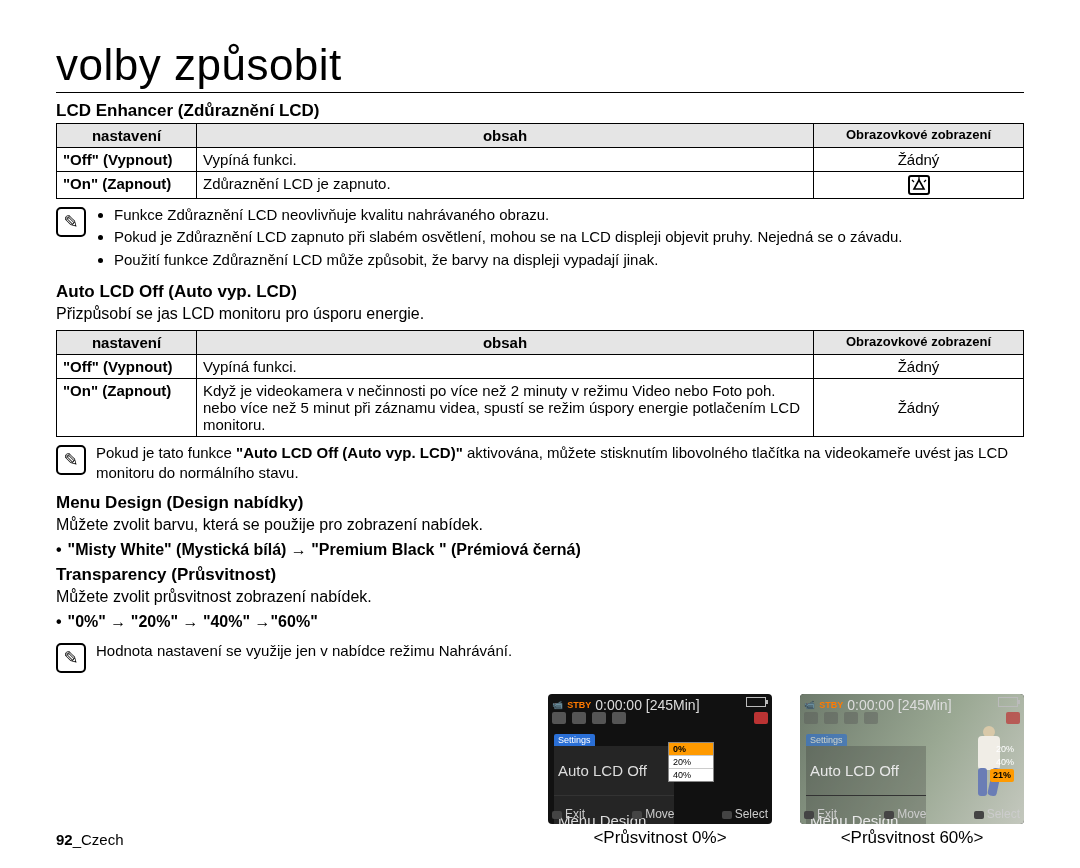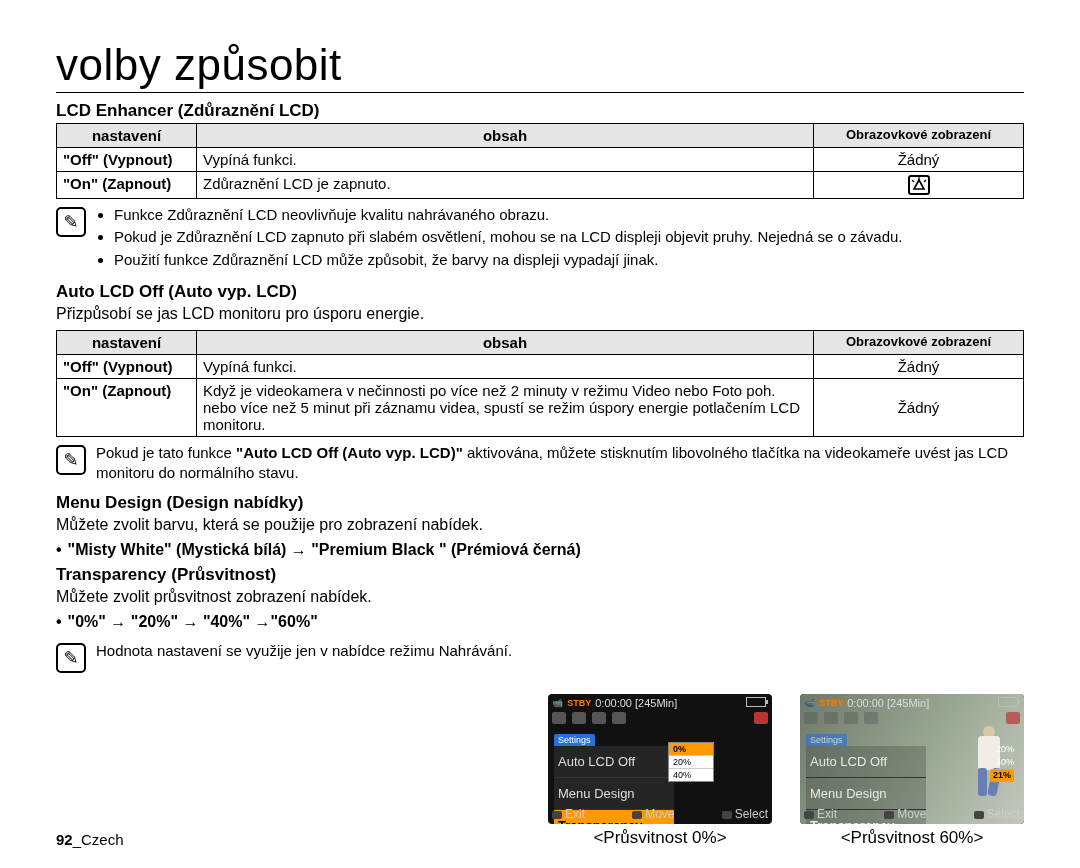--- a/index.html
+++ b/index.html
@@ -22,28 +22,28 @@
   .bullet-line{margin:2px 0 2px 0;font-size:16px}
   .bullet-line .dot{font-weight:bold;margin-right:6px}
   .bullet-line b{font-weight:bold}
   .footer{position:absolute;left:56px;bottom:20px;font-size:15px}
   .footer b{font-weight:bold}
   .screens{position:absolute;right:56px;bottom:20px;display:flex;gap:28px}
   .screen-wrap{display:flex;flex-direction:column;align-items:center}
   .screen{width:224px;height:130px;background:#111;border-radius:4px;position:relative;overflow:hidden;font-size:9px;color:#ddd}
   .screen .top{position:absolute;top:3px;left:4px;right:4px;display:flex;align-items:center;gap:4px}
   .screen .stby{color:#ff7a00;font-weight:bold;font-size:9px}
-  .screen .time{color:#ddd;font-size:11px}
+  .screen .time{color:#ddd;font-size:14px}
   .screen .bat{position:absolute;top:3px;right:6px;width:18px;height:8px;border:1px solid #bbb}
   .screen .bat::after{content:"";position:absolute;right:-3px;top:2px;width:2px;height:4px;background:#bbb}
   .screen .iconrow{position:absolute;top:16px;left:4px;right:4px;height:16px;display:flex;gap:6px;align-items:center}
   .screen .iconrow span{width:14px;height:12px;background:#555;border-radius:2px}
   .screen .menu{position:absolute;left:6px;top:40px;width:120px}
   .screen .menu .tab{background:#2a6fd6;color:#fff;font-weight:normal;padding:1px 4px;font-size:9px;display:inline-block;border-radius:2px 2px 0 0}
-  .screen .menu .item{background:rgba(40,40,40,.9);color:#ddd;padding:8px 4px;font-size:13px;border-bottom:1px solid #333}
+  .screen .menu .item{background:rgba(40,40,40,.9);color:#ddd;padding:16px 4px;font-size:15px;border-bottom:1px solid #333}
   .screen .menu .item.hl{background:#ff9a00;color:#000;font-weight:bold}
   .screen .bottom{position:absolute;bottom:3px;left:4px;right:4px;display:flex;justify-content:space-between;color:#ccc;font-size:12px}
   .screen .bottom span i{display:inline-block;width:10px;height:8px;background:#444;border-radius:2px;margin-right:3px;vertical-align:middle}
   .screen .popup{position:absolute;left:120px;top:48px;width:44px;background:#fff;color:#000;font-size:9px;border:1px solid #888}
   .screen .popup div{padding:1px 4px;border-bottom:1px solid #ccc}
   .screen .popup div:last-child{border-bottom:none}
   .screen .popup div.sel{background:#ff9a00;font-weight:bold}
   .screen .bg{position:absolute;inset:0;background:linear-gradient(120deg,#6d7a6b 0%,#9aa893 55%,#c4c8be 100%)}
   .screen.faint .menu .item{background:rgba(40,40,40,.25);color:#e8e8e8}
   .screen.faint .menu .tab{opacity:.6}

